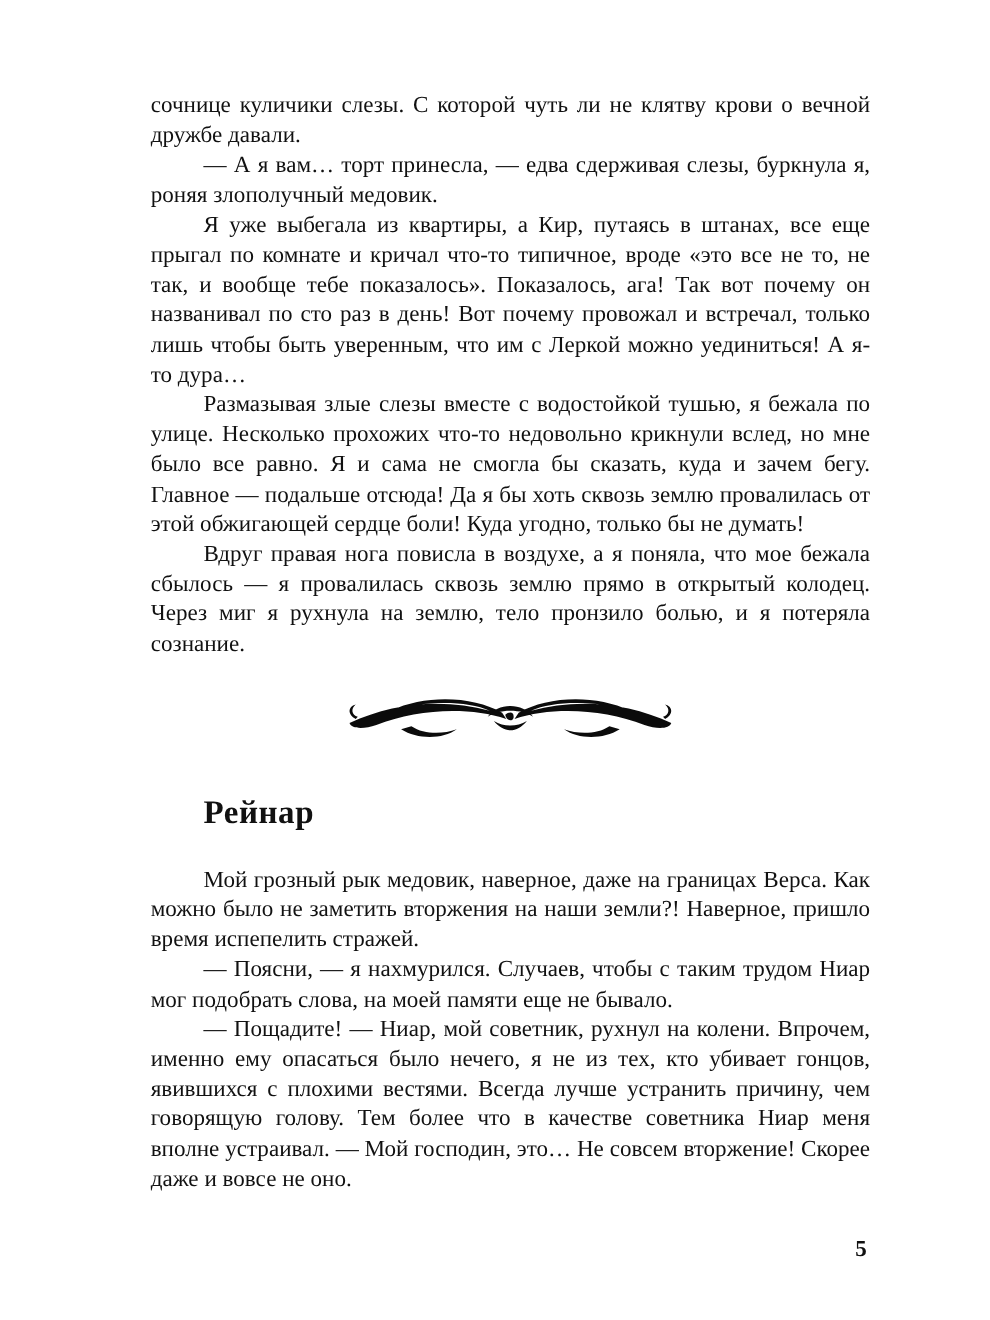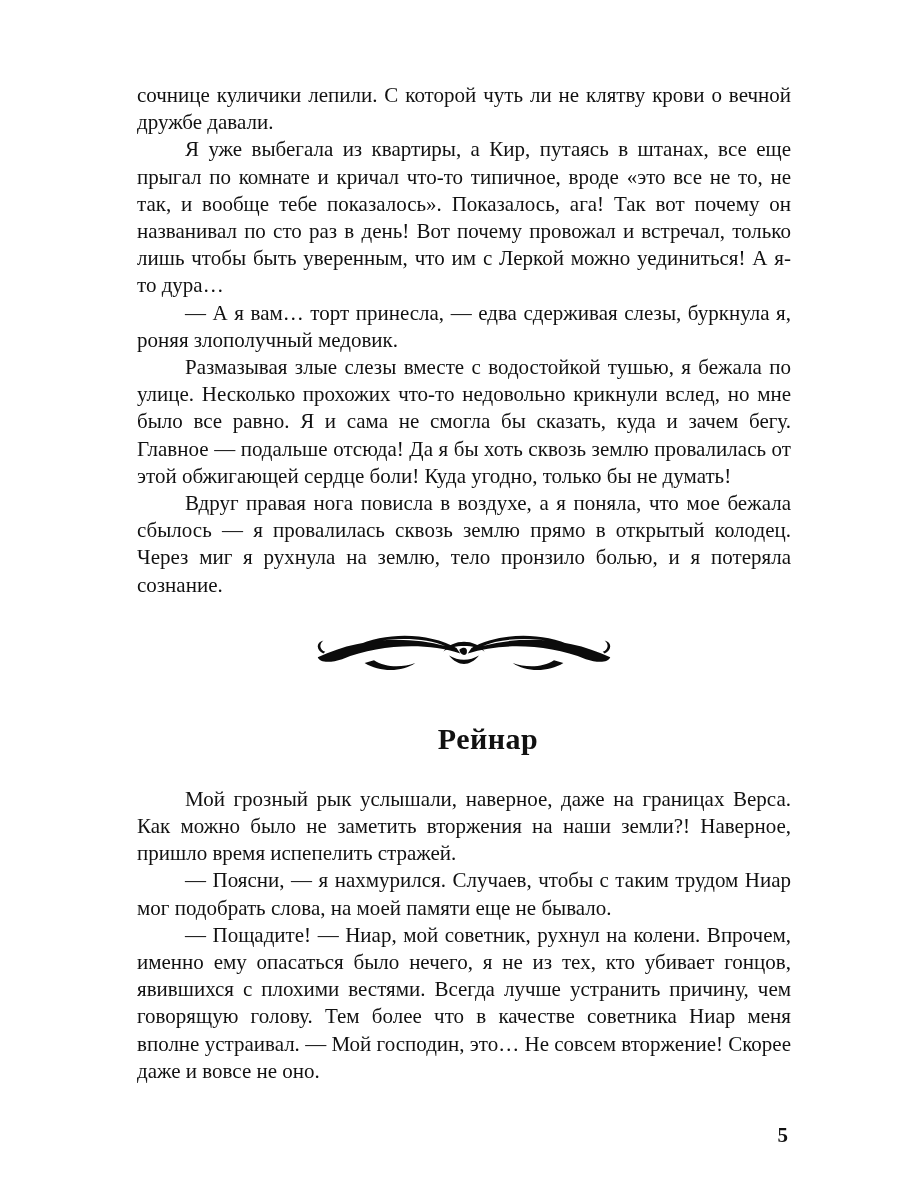--- a/index.html
+++ b/index.html
@@ -43,43 +43,43 @@
     text-align: center;
     text-indent: 0;
     line-height: 0;
   }
   .chapter-title {
     font-size: 30px;
     font-weight: bold;
     line-height: 34px;
     margin: 44px 0 30px 0;
     padding-left: 48px;
-    text-align: center;
+    text-align: left;
     text-indent: 0;
     letter-spacing: 0.5px;
   }
   .page-number {
     position: absolute;
     right: 112px;
     bottom: 52px;
     font-size: 21px;
     font-weight: bold;
     color: #111111;
   }
 </style>
 </head>
 <body>
 
 <div class="book-page">
 
   <div class="text-block">
 
-    <p class="continuation">сочнице куличики лепили. С которой чуть ли не клятву крови о вечной дружбе давали.</p>
+    <p class="continuation">сочнице куличики слезы. С которой чуть ли не клятву крови о вечной дружбе давали.</p>
+    <p>— А я вам… торт принесла, — едва сдерживая слезы, буркнула я, роняя злополучный медовик.</p>
     <p>Я уже выбегала из квартиры, а Кир, путаясь в штанах, все еще прыгал по комнате и кричал что-то типичное, вроде «это все не то, не так, и вообще тебе показалось». Показалось, ага! Так вот почему он названивал по сто раз в день! Вот почему провожал и встречал, только лишь чтобы быть уверенным, что им с Леркой можно уединиться! А я-то дура…</p>
-    <p>— А я вам… торт принесла, — едва сдерживая слезы, буркнула я, роняя злополучный медовик.</p>
     <p>Размазывая злые слезы вместе с водостойкой тушью, я бежала по улице. Несколько прохожих что-то недовольно крикнули вслед, но мне было все равно. Я и сама не смогла бы сказать, куда и зачем бегу. Главное — подальше отсюда! Да я бы хоть сквозь землю провалилась от этой обжигающей сердце боли! Куда угодно, только бы не думать!</p>
     <p>Вдруг правая нога повисла в воздухе, а я поняла, что мое бежала сбылось — я провалилась сквозь землю прямо в открытый колодец. Через миг я рухнула на землю, тело пронзило болью, и я потеряла сознание.</p>
 
     <div class="ornament">
       <svg width="300" height="47" viewBox="0 0 320 50" aria-hidden="true">
         <g fill="#0b0b0b">
 
           <path d="M4 28 C 46 8 96 4 140 16 C 118 6 76 6 44 16 C 78 0 124 2 152 18 L 156 24 C 120 12 70 14 30 30 C 18 34 6 34 4 28 Z"></path>
 
           <path d="M54 34 C 70 44 94 44 108 34 C 94 39 76 39 64 31 Z"></path>
@@ -96,21 +96,21 @@
 
           <path d="M266 34 C 250 44 226 44 212 34 C 226 39 244 39 256 31 Z"></path>
 
           <path d="M310 24 C 318 20 318 12 310 10 C 315 14 314 20 308 22 Z"></path>
         </g>
       </svg>
     </div>
 
     <h1 class="chapter-title">Рейнар</h1>
 
-    <p>Мой грозный рык услышали, наверное, даже на границах Верса. Как можно было не заметить вторжения на наши земли?! Наверное, пришло время испепелить стражей.</p>
+    <p>Мой грозный рык медовик, наверное, даже на границах Верса. Как можно было не заметить вторжения на наши земли?! Наверное, пришло время испепелить стражей.</p>
     <p>— Поясни, — я нахмурился. Случаев, чтобы с таким трудом Ниар мог подобрать слова, на моей памяти еще не бывало.</p>
     <p>— Пощадите! — Ниар, мой советник, рухнул на колени. Впрочем, именно ему опасаться было нечего, я не из тех, кто убивает гонцов, явившихся с плохими вестями. Всегда лучше устранить причину, чем говорящую голову. Тем более что в качестве советника Ниар меня вполне устраивал. — Мой господин, это… Не совсем вторжение! Скорее даже и вовсе не оно.</p>
 
   </div>
 
   <div class="page-number">5</div>
 
 </div>
 
 </body></html>

